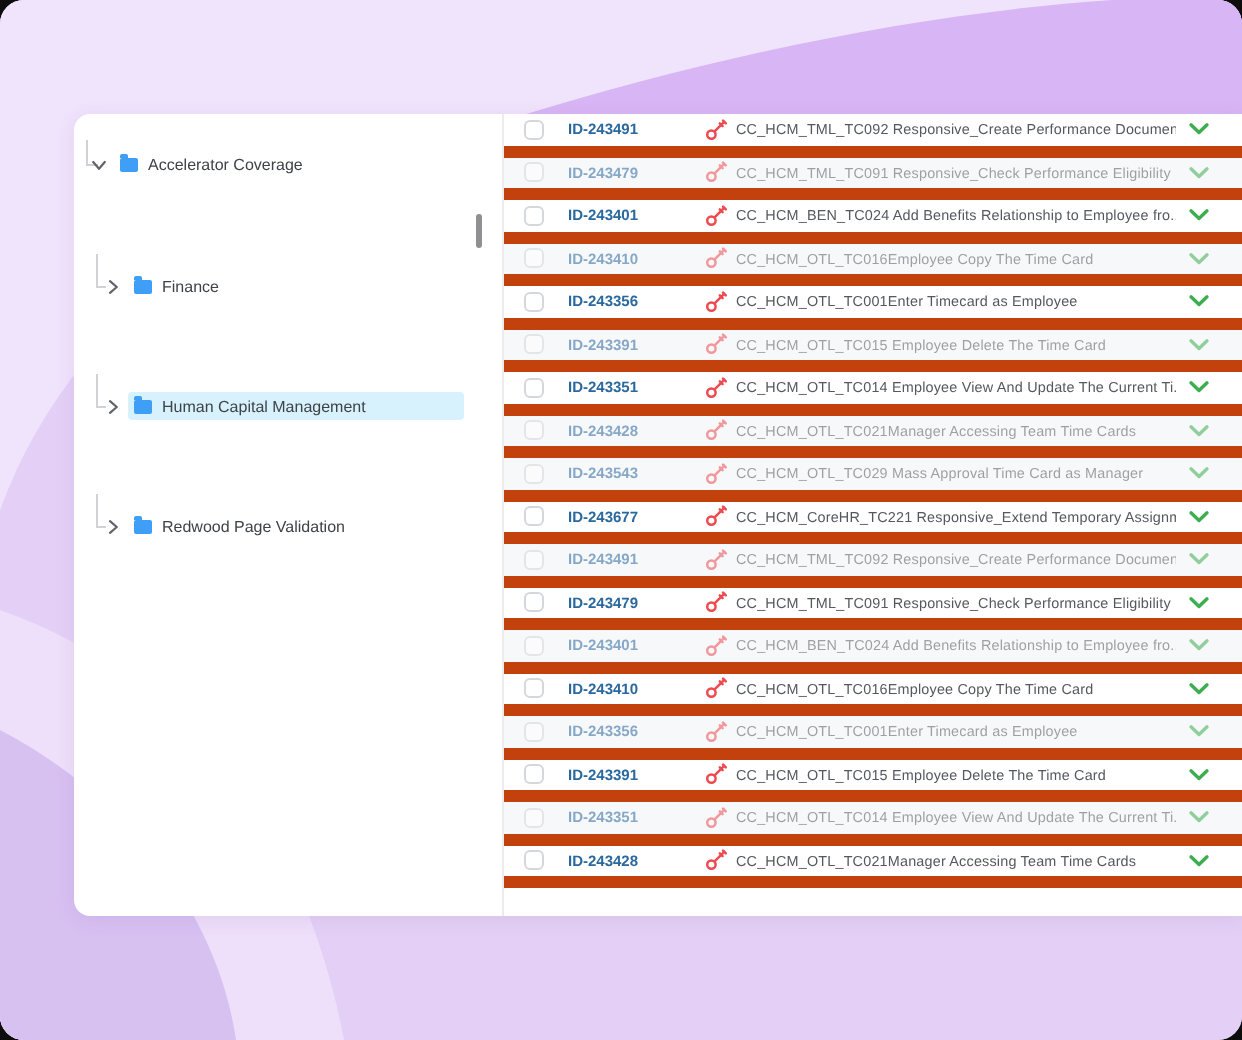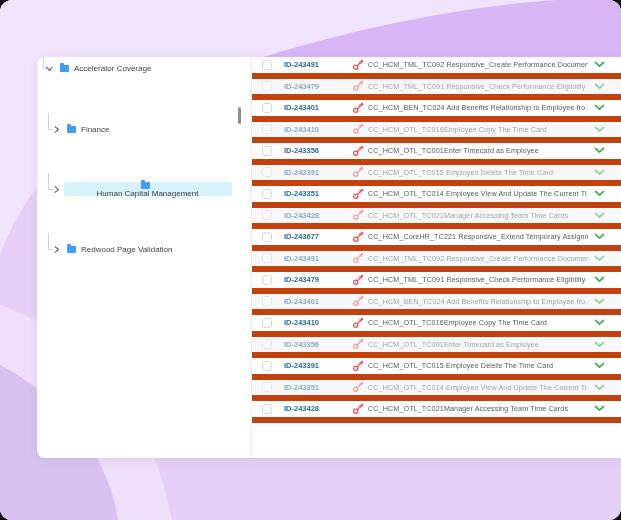--- a/index.html
+++ b/index.html
@@ -13,37 +13,37 @@
 
   
   .panel {
     position:absolute; left:37px; top:57px; width:584px; height:401px;
     background:#ffffff; border-radius:8px 0 0 8px; display:flex;
     box-shadow:0 2px 10px rgba(110,70,160,.10);
     overflow:hidden;
   }
 
   
-  .tree { width:215px; position:relative; border-right:1px solid #ececee; padding-top:2px; flex:none; }
+  .tree { width:215px; position:relative; border-right:1px solid #ececee; padding-top:16px; flex:none; }
   .tree-item { position:relative; display:flex; align-items:center; cursor:default; }
   .tree-item.root  { height:18px; padding-left:8px; }
   .tree-item.child { height:16px; padding-left:15px;margin-top:44px; }
   .root::before {
     content:''; position:absolute; left:6px; top:-3px; width:5px; height:12px;
     border-left:1px solid #d2d2d6; border-bottom:1px solid #d2d2d6;
   }
   .child::before {
     content:''; position:absolute; left:11px; top:-8px; width:4px; height:16px;
     border-left:1px solid #d2d2d6; border-bottom:1px solid #d2d2d6;
   }
   .chev { width:9px; height:9px; flex:none; margin-right:3px; display:flex; align-items:center; justify-content:center; }
   .chev svg { display:block; }
   .chev.down svg { transform:rotate(90deg); }
   .tree-content { display:flex; align-items:center; height:14px; padding:0 4px 0 3px; border-radius:2px; }
-  .tree-item.selected .tree-content { background:#d7f2fd; width:168px;flex-direction:column; }
+  .tree-item.selected .tree-content { background:#d7f2fd; width:168px; }
   .folder { width:9px; height:7px; background:#3f9ff7; border-radius:1px; position:relative; flex:none; margin-right:5px; }
   .folder::before { content:''; position:absolute; top:-2px; left:0; width:4px; height:2px; background:#3f9ff7; border-radius:1px 1px 0 0; }
   .tree-label { font-size:8px; color:#3e4348; white-space:nowrap; }
   .tree-scrollbar { position:absolute; left:201px; top:50px; width:3px; height:17px; background:#8f8f94; border-radius:2px; }
 
   
   .table { flex:1; overflow:hidden; }
   .trow {
     display:flex; align-items:center; height:21.5px; padding-left:10px;
     border-bottom:6px solid #c2410c; background:#ffffff;
@@ -282,20 +282,40 @@
         </g>
       </svg>
     </span>
     <span class="row-name">CC_HCM_OTL_TC021Manager Accessing Team Time Cards</span>
     <span class="expand">
       <svg width="11" height="7" viewBox="0 0 11 7">
               <path d="M1.5 1.4 L5.5 5.2 L9.5 1.4" fill="none" stroke="#3cae4e" stroke-width="1.7" stroke-linecap="round" stroke-linejoin="round"></path>
             </svg>
     </span>
   </div>
+        <div class="trow alt">
+    <span class="cb"></span>
+    <span class="row-id">ID-243543</span>
+    <span class="key-ic">
+      <svg width="12" height="12" viewBox="0 0 12 12">
+        <g fill="none" stroke="#ee4b50" stroke-width="1.25" stroke-linecap="round">
+          <circle cx="3.7" cy="8.3" r="2.1"></circle>
+          <path d="M5.3 6.7 L10.1 1.9"></path>
+          <path d="M7.9 2.7 L9.3 4.1"></path>
+          <path d="M9.5 1.3 L10.9 2.7"></path>
+        </g>
+      </svg>
+    </span>
+    <span class="row-name">CC_HCM_OTL_TC029 Mass Approval Time Card as Manager</span>
+    <span class="expand">
+      <svg width="11" height="7" viewBox="0 0 11 7">
+              <path d="M1.5 1.4 L5.5 5.2 L9.5 1.4" fill="none" stroke="#3cae4e" stroke-width="1.7" stroke-linecap="round" stroke-linejoin="round"></path>
+            </svg>
+    </span>
+  </div>
         <div class="trow">
     <span class="cb"></span>
     <span class="row-id">ID-243677</span>
     <span class="key-ic">
       <svg width="12" height="12" viewBox="0 0 12 12">
         <g fill="none" stroke="#ee4b50" stroke-width="1.25" stroke-linecap="round">
           <circle cx="3.7" cy="8.3" r="2.1"></circle>
           <path d="M5.3 6.7 L10.1 1.9"></path>
           <path d="M7.9 2.7 L9.3 4.1"></path>
           <path d="M9.5 1.3 L10.9 2.7"></path>

